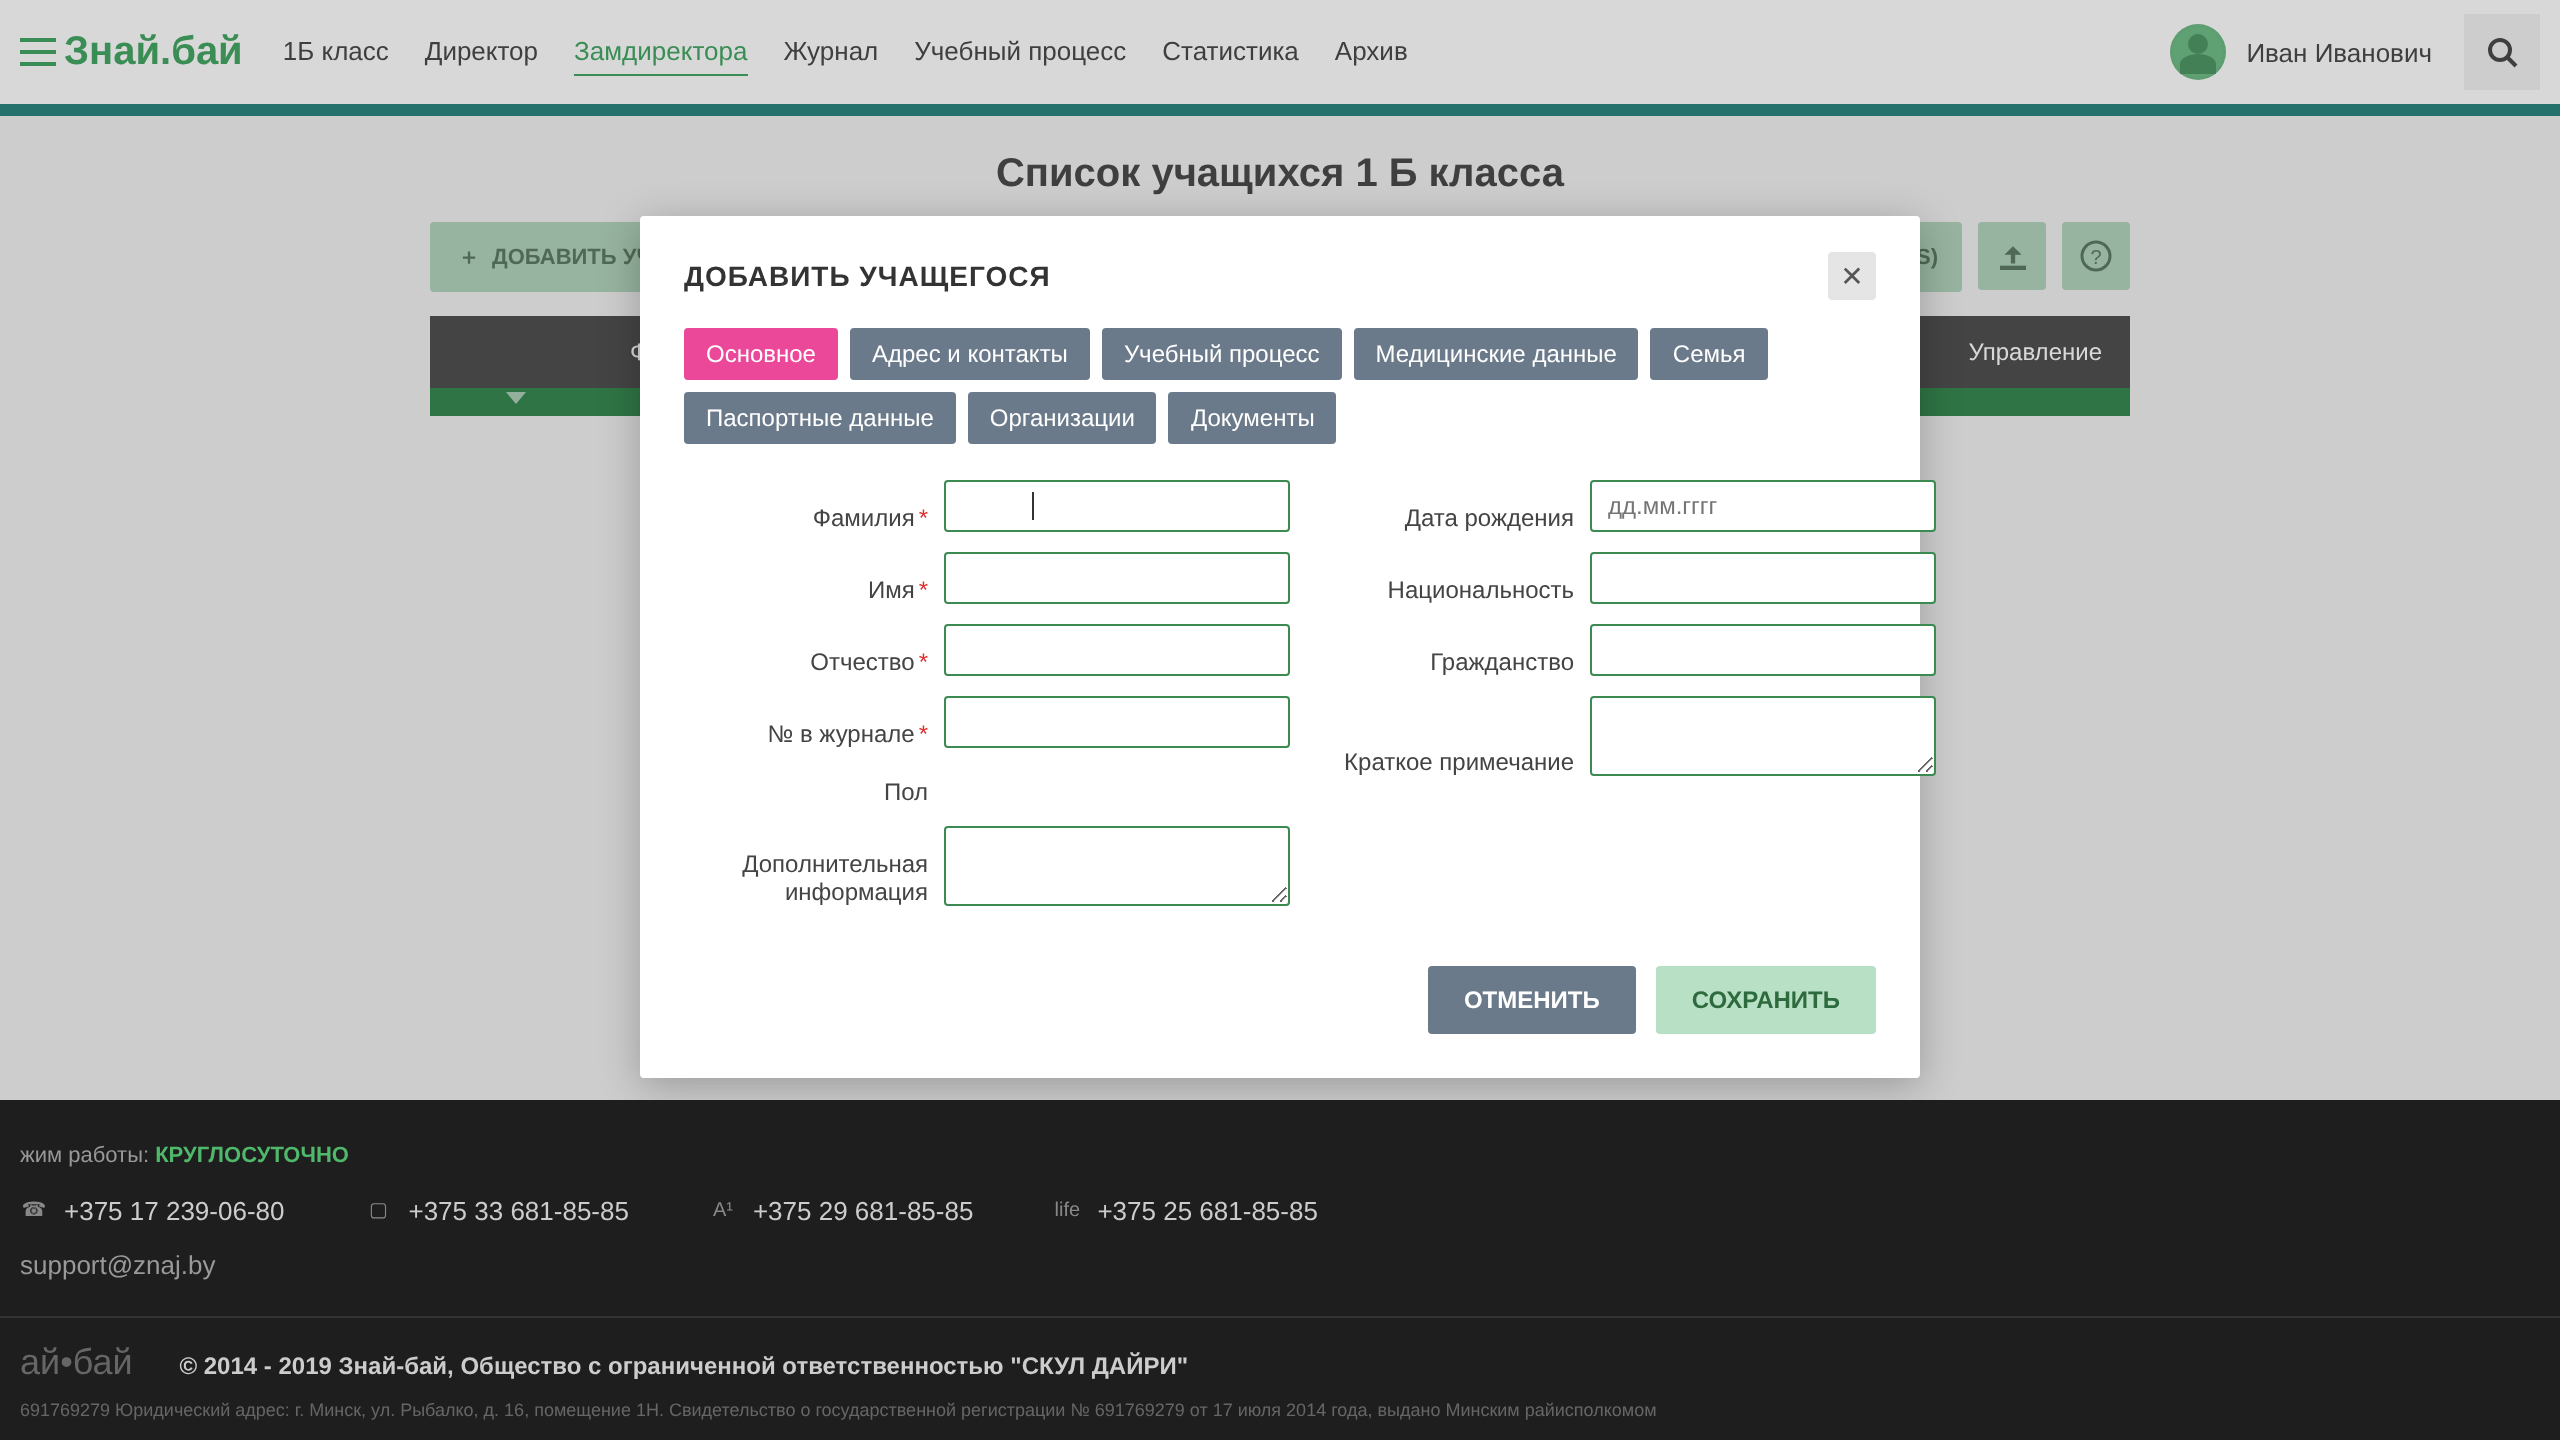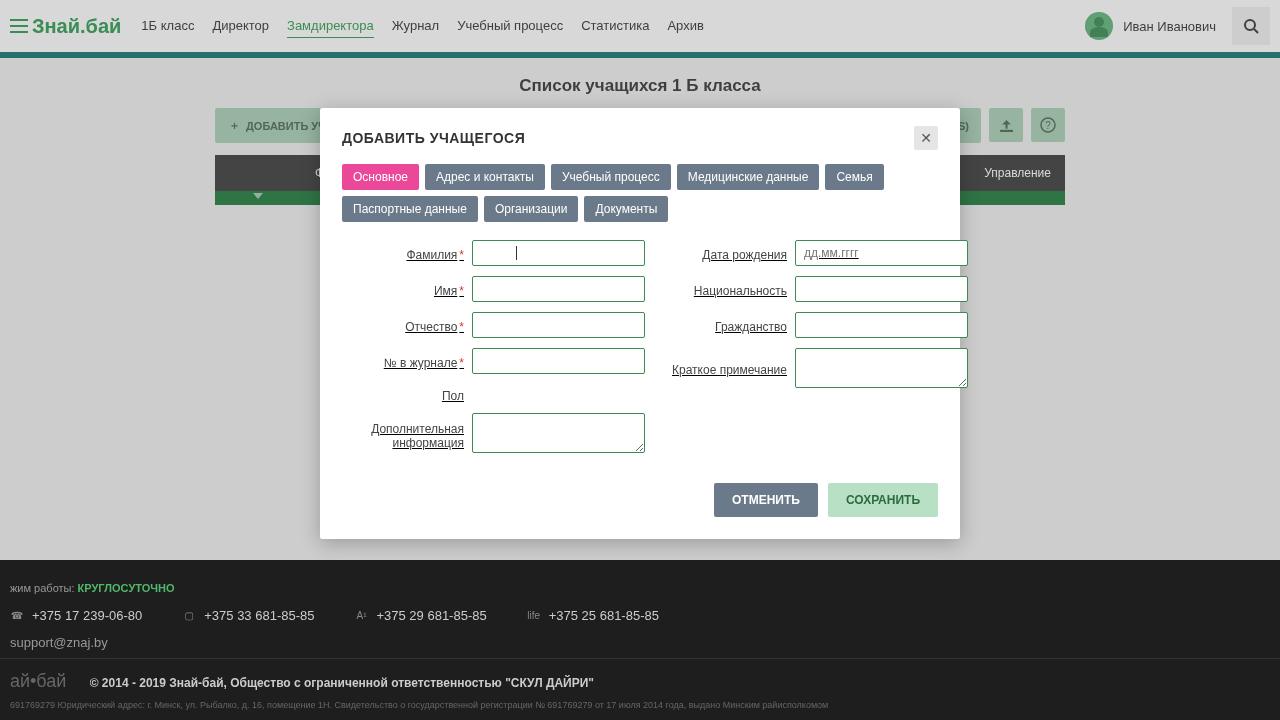--- a/index.html
+++ b/index.html
@@ -15,21 +15,21 @@
 .nav-item.active { color: #2d9b4f; border-bottom: 1px solid #2d9b4f; }
 .user-area { display: flex; align-items: center; gap: 10px; }
 .avatar { width: 28px; height: 28px; border-radius: 50%; background: radial-gradient(circle at center, #5fb67a 60%, #4a9e62 100%); position: relative; }
 .avatar::after { content:""; position:absolute; top:5px; left:50%; transform:translateX(-50%); width:10px; height:10px; border-radius:50%; background:#3a8a52; }
 .avatar::before { content:""; position:absolute; bottom:3px; left:50%; transform:translateX(-50%); width:18px; height:10px; border-radius:50% 50% 0 0; background:#3a8a52; }
 .user-name { font-size: 13px; color: #333; }
 .header-btn { width: 38px; height: 38px; background: #f0f0f0; border: none; display: flex; align-items: center; justify-content: center; cursor: pointer; margin-left: 6px; }
 
 
 .page-bg { position: absolute; inset: 58px 0 0 0; background: #f0f0f0; }
-.page-title-bg { text-align: center; color: #333; font-size: 17px; font-weight: bold; padding: 18px 0 12px; }
+.page-title-bg { text-align: center; color: #333; font-size: 20px; font-weight: bold; padding: 18px 0 12px; }
 .toolbar-bg { width: 850px; margin: 0 auto; display: flex; gap: 8px; }
 .add-btn-bg { background: #a9cfb5; color: #4a6b52; border: none; padding: 10px 14px; font-size: 11px; font-weight: bold; display: flex; align-items: center; gap: 6px; border-radius: 2px; }
 .spacer { flex: 1; }
 .s-btn { background: #a9cfb5; color: #4a6b52; padding: 10px 12px; font-size:11px; font-weight:bold; border:none; border-radius:2px;}
 .icon-btn { width: 34px; height: 34px; background: #a9cfb5; border: none; border-radius: 2px; display:flex; align-items:center; justify-content:center;}
 .table-head-bg { width: 850px; margin: 12px auto 0; background: #3a3a3a; color: #fff; height: 36px; display:flex; align-items:center; justify-content:flex-end; padding: 0 14px; font-size:12px; position: relative; }
 .table-head-bg .left-lbl { position:absolute; left:100px; }
 .green-bar { width:850px; margin:0 auto; height:14px; background:#1e7a3a; position:relative;}
 .green-bar::after { content:""; position:absolute; left:38px; top:2px; border-left:5px solid transparent; border-right:5px solid transparent; border-top:6px solid #fff; opacity:0.6;}
 
@@ -39,21 +39,21 @@
 .modal-head { display: flex; align-items: center; margin-bottom: 14px; }
 .modal-title { flex: 1; font-size: 14px; font-weight: bold; letter-spacing: 0.5px; color: #333; }
 .close-btn { width: 24px; height: 24px; background: #e5e5e5; border: none; border-radius: 2px; cursor: pointer; display:flex; align-items:center; justify-content:center; color:#555; font-size:14px;}
 
 .tabs { display: flex; flex-wrap: wrap; gap: 6px; margin-bottom: 18px; }
 .tab { background: #6b7a8a; color: #fff; border: none; padding: 6px 11px; font-size: 12px; border-radius: 2px; cursor: pointer; }
 .tab.active { background: #ec4899; }
 
 .form-grid { display: flex; gap: 20px; }
 .col { flex: 1; }
-.field { display: flex; align-items: center; margin-bottom: 10px; text-decoration: underline; }
+.field { display: flex; align-items: flex-end; margin-bottom: 10px; }
 .field label { width: 130px; text-align: right; font-size: 12px; color: #444; padding-right: 8px; padding-top: 5px; line-height:1.2;}
 .req { color: #d33; margin-left: 2px; }
 .field input, .field select, .field textarea { flex: 1; border: 1px solid #3a8a52; border-radius: 2px; padding: 5px 8px; font-size: 12px; min-height: 26px; }
 .field textarea { resize: both; min-height: 38px; }
 .field .tall { min-height: 34px; resize: vertical;}
 
 .focused { position: relative; }
 .cursor-bar { position:absolute; left:174px; top:6px; width:1px; height:14px; background:#333; animation: blink 1s infinite;}
 @keyframes blink { 50% { opacity:0; } }
 
@@ -61,21 +61,21 @@
 .btn-cancel { background: #6b7a8a; color: #fff; border: none; padding: 10px 18px; font-size: 12px; font-weight: bold; border-radius: 2px; cursor: pointer; }
 .btn-save { background: #b8e0c4; color: #2d6b3f; border: none; padding: 10px 18px; font-size: 12px; font-weight: bold; border-radius: 2px; cursor: pointer; }
 
 
 .footer { position: absolute; left:0; right:0; bottom:0; background: #1e1e1e; color: #999; padding: 22px 10px 10px; font-size: 12px; }
 .footer-hours { color:#999; font-size:11px; margin-bottom:14px;}
 .footer-hours b { color: #4fb86b; font-weight: bold; }
 .phones { display: flex; gap: 40px; margin-bottom: 12px; font-size: 13px; color:#ccc;}
 .phones span { display:flex; align-items:center; gap:8px;}
 .phones .op { display:inline-block; width:14px; height:14px; font-size:10px; color:#888; text-align:center; line-height:14px;}
-.email { color:#999; font-size:13px; margin-bottom:8px;}
+.email { color:#999; font-size:13px; margin-bottom:18px;}
 .footer-divider { border-top:1px solid #333; margin: 0 -10px 12px;}
 .footer-logo { color:#666; font-size:18px; display:inline-block; margin-right:20px;}
 .copyright { color:#ccc; font-size:12px; display:inline; font-weight:bold;}
 .legal { color:#666; font-size:9px; margin-top:8px;}
 </style>
 </head>
 <body>
 
 <div class="header">
   <span class="logo-icon">

